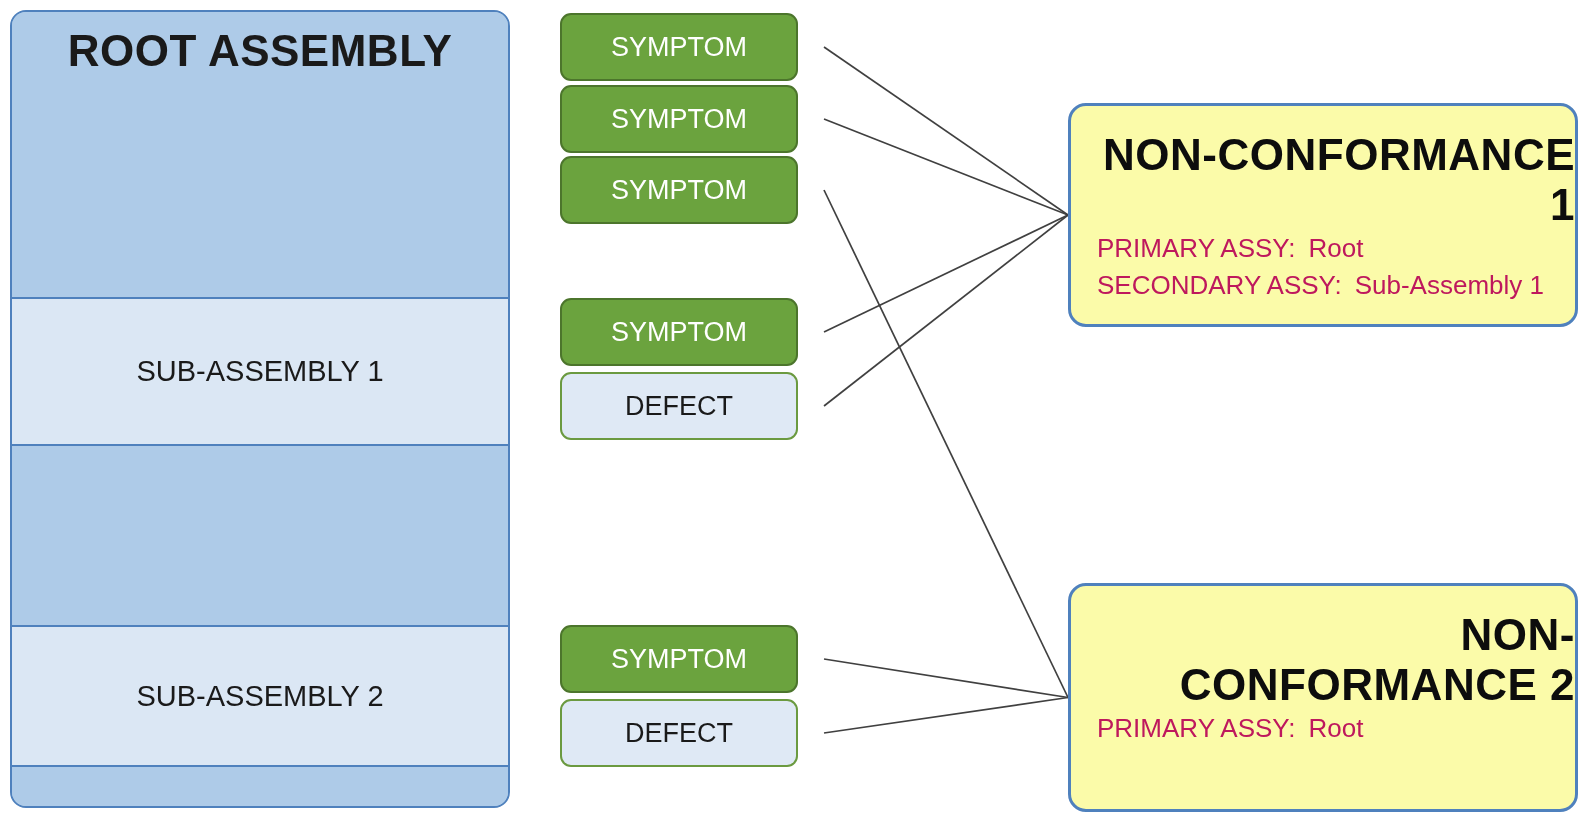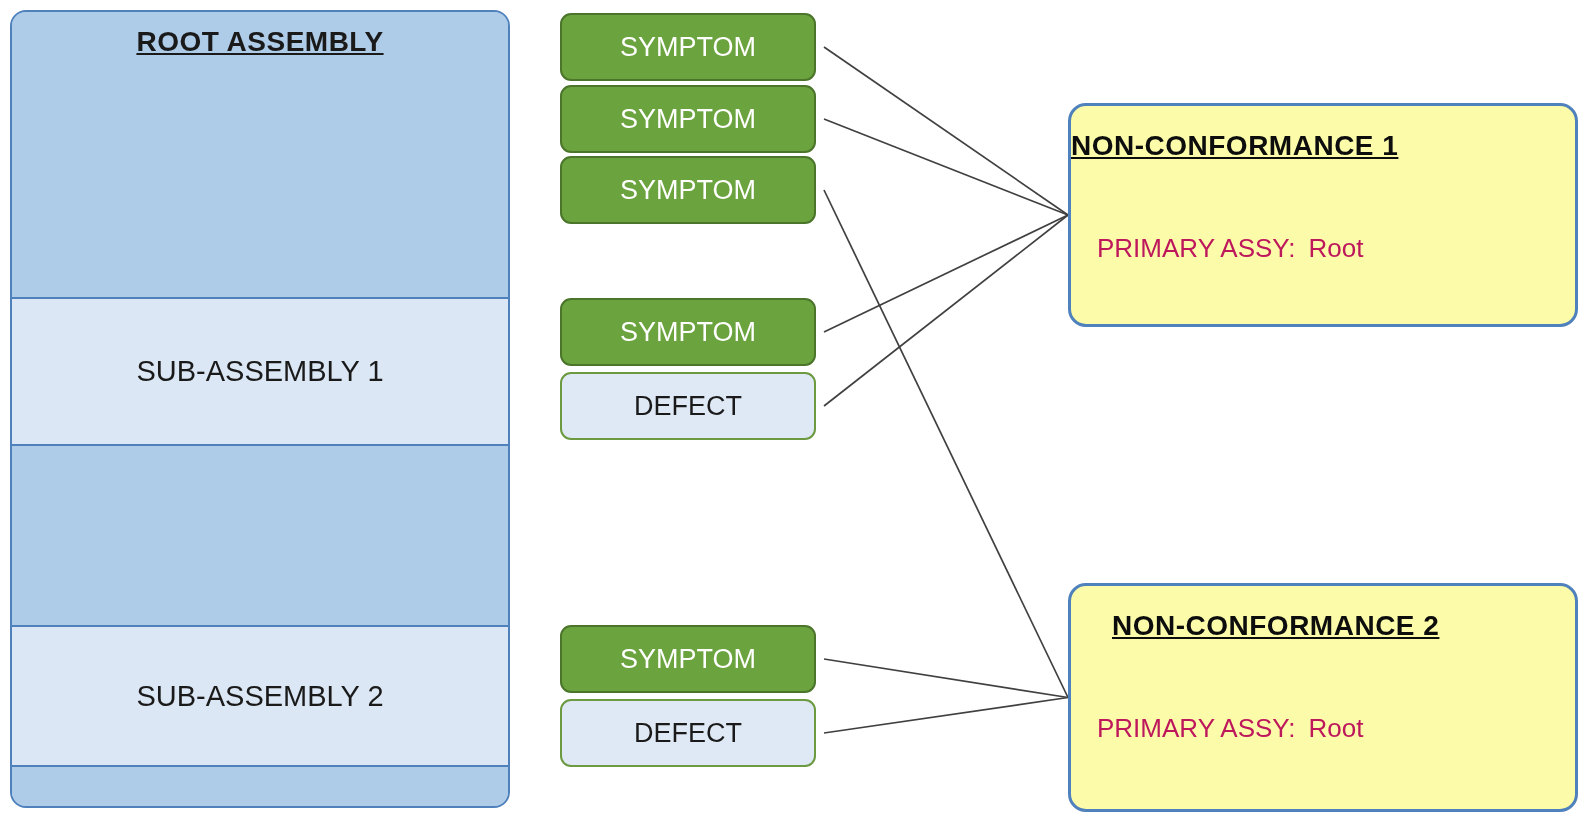--- a/index.html
+++ b/index.html
@@ -57,40 +57,39 @@
   }
   .asm-section + .asm-section { border-top: 2.5px solid var(--panel-border); }
   .asm-dark  { background: var(--section-dark); }
   .asm-light { background: var(--section-light); }
   .asm-root {
     height: 285px;
     align-items: flex-start;
     padding-top: 14px;
   }
   .asm-root .asm-title {
-    font-size: 28px;
+    font-size: 44px;
     font-weight: bold;
     color: var(--text-dark);
     letter-spacing: 0.5px;
-    text-decoration: underline;
   }
   .asm-sub1 { height: 147px; }
   .asm-spacer1 { height: 181px; }
   .asm-sub2 { height: 140px; }
   .asm-spacer2 { flex: 1; }
   .asm-label {
     font-size: 29px;
     color: var(--text-dark);
   }
 
   
   .node {
     position: absolute;
     left: 560px;
-    width: 256px;
+    width: 238px;
     height: 68px;
     border-radius: 11px;
     display: flex;
     align-items: center;
     justify-content: center;
     font-size: 27px;
     z-index: 2;
   }
   .node-symptom {
     background: var(--symptom-fill);
@@ -118,26 +117,25 @@
     width: 510px;
     background: var(--nc-fill);
     border: 3px solid var(--nc-border);
     border-radius: 18px;
     z-index: 2;
   }
   .pos-nc1 { top: 103px; height: 224px; }
   .pos-nc2 { top: 583px; height: 229px; padding-left: 41px; }
   .nc-title {
     margin-top: 24px;
-    text-align: left;
-    font-size: 28px;
+    text-align: right;
+    font-size: 44px;
     font-weight: bold;
     color: #0d0d0d;
     letter-spacing: 0.5px;
-    text-decoration: underline;
   }
   .nc-body {
     position: absolute;
     left: 26px;
     top: 124px;
     font-size: 26px;
     color: #be185d;
     line-height: 37px;
   }
   .nc-line { white-space: nowrap; }
@@ -193,20 +191,23 @@
   <div class="node node-defect pos-d2">
     <span>DEFECT</span>
   </div>
 
   <div class="nc-card pos-nc1">
     <div class="nc-title">NON-CONFORMANCE 1</div>
     <div class="nc-body">
       <div class="nc-line">
         <span>PRIMARY ASSY:</span><span class="nc-value">Root</span>
       </div>
+      <div class="nc-line">
+        <span>SECONDARY ASSY:</span><span class="nc-value">Sub-Assembly 1</span>
+      </div>
     </div>
   </div>
 
   <div class="nc-card pos-nc2">
     <div class="nc-title">NON-CONFORMANCE 2</div>
     <div class="nc-body">
       <div class="nc-line">
         <span>PRIMARY ASSY:</span><span class="nc-value">Root</span>
       </div>
     </div>

